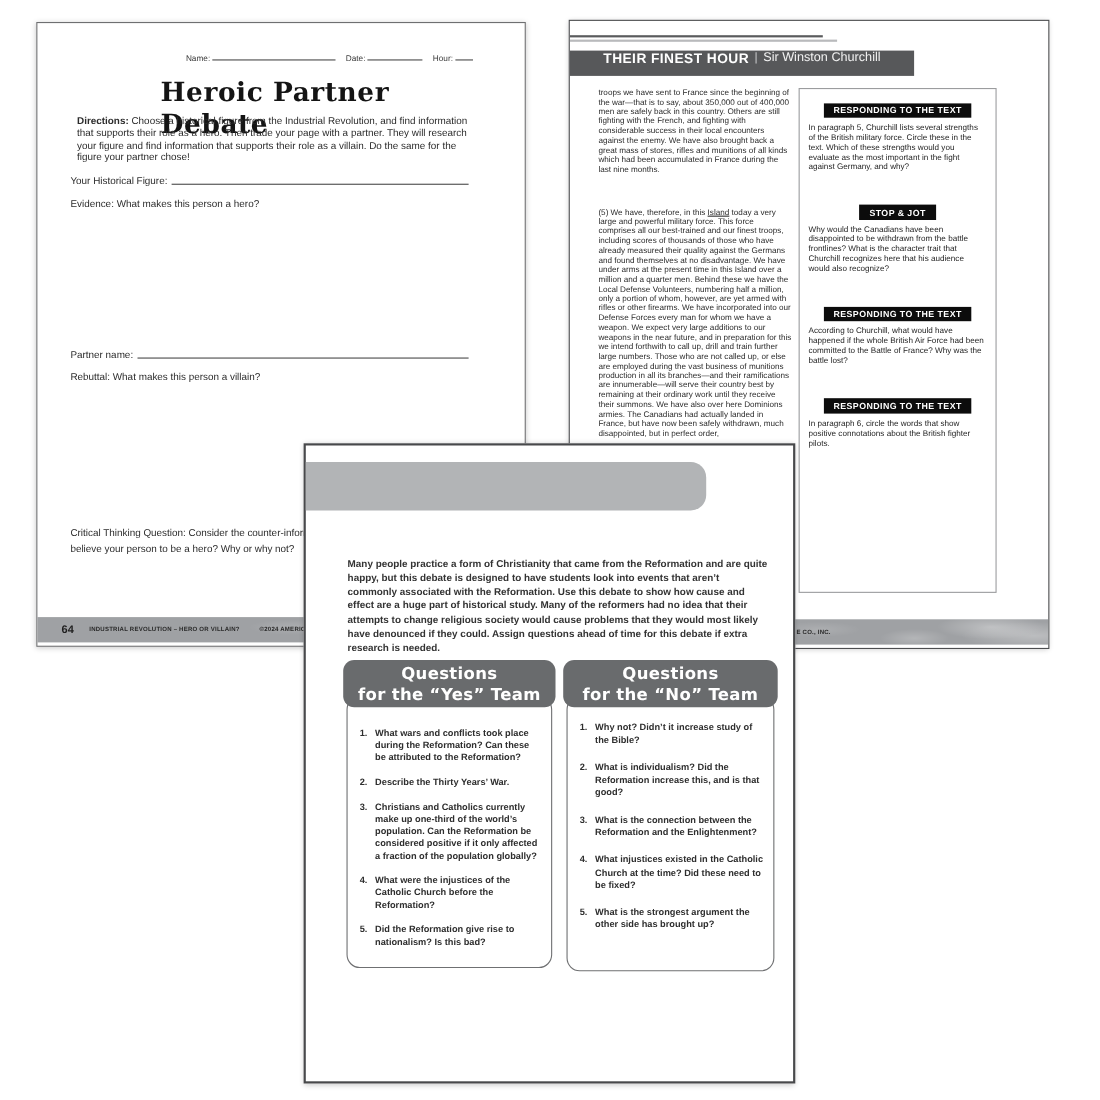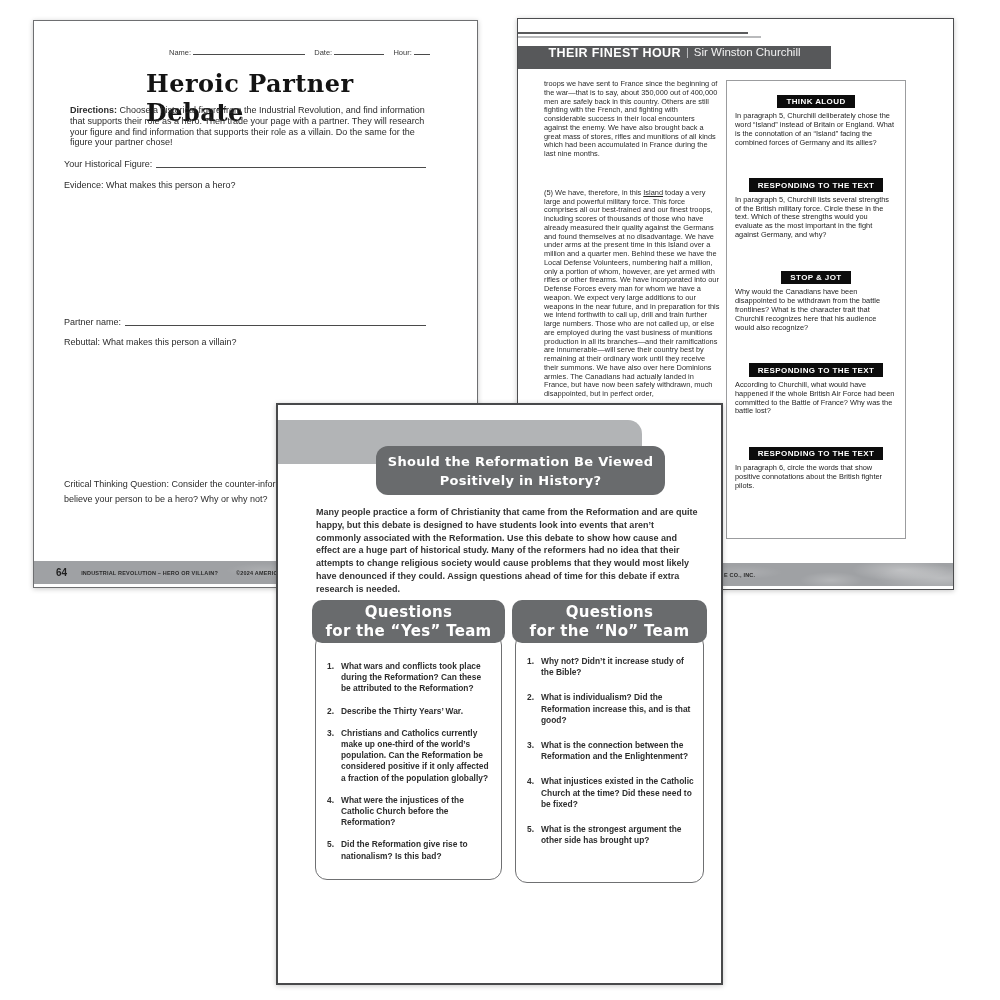--- a/index.html
+++ b/index.html
@@ -128,24 +128,20 @@
     <span class="ha">Sir Winston Churchill</span>
   </div>
   <div class="p2-col">
     <div class="para1">troops we have sent to France since the beginning of the war—that is to say, about 350,000 out of 400,000 men are safely back in this country. Others are still fighting with the French, and fighting with considerable success in their local encounters against the enemy. We have also brought back a great mass of stores, rifles and munitions of all kinds which had been accumulated in France during the last nine months.</div>
     <div class="para2">
       <span>(5) We have, therefore, in this </span><u>Island</u><span> today a very large and powerful military force. This force comprises all our best-trained and our finest troops, including scores of thousands of those who have already measured their quality against the Germans and found themselves at no disadvantage. We have under arms at the present time in this Island over a million and a quarter men. Behind these we have the Local Defense Volunteers, numbering half a million, only a portion of whom, however, are yet armed with rifles or other firearms. We have incorporated into our Defense Forces every man for whom we have a weapon. We expect very large additions to our weapons in the near future, and in preparation for this we intend forthwith to call up, drill and train further large numbers. Those who are not called up, or else are employed during the vast business of munitions production in all its branches—and their ramifications are innumerable—will serve their country best by remaining at their ordinary work until they receive their summons. We have also over here Dominions armies. The Canadians had actually landed in France, but have now been safely withdrawn, much disappointed, but in perfect order,</span>
     </div>
   </div>
   <div class="p2-sidebar">
     <div class="sb-sec">
-      <div class="sb-label-wrap"><span class="sb-label">THINK ALOUD</span></div>
-      <div class="sb-text">In paragraph 5, Churchill deliberately chose the word “Island” instead of Britain or England. What is the connotation of an “Island” facing the combined forces of Germany and its allies?</div>
-    </div>
-    <div class="sb-sec">
       <div class="sb-label-wrap"><span class="sb-label">RESPONDING TO THE TEXT</span></div>
       <div class="sb-text">In paragraph 5, Churchill lists several strengths of the British military force. Circle these in the text. Which of these strengths would you evaluate as the most important in the fight against Germany, and why?</div>
     </div>
     <div class="sb-sec">
       <div class="sb-label-wrap"><span class="sb-label">STOP &amp; JOT</span></div>
       <div class="sb-text">Why would the Canadians have been disappointed to be withdrawn from the battle frontlines? What is the character trait that Churchill recognizes here that his audience would also recognize?</div>
     </div>
     <div class="sb-sec">
       <div class="sb-label-wrap"><span class="sb-label">RESPONDING TO THE TEXT</span></div>
       <div class="sb-text">According to Churchill, what would have happened if the whole British Air Force had been committed to the Battle of France? Why was the battle lost?</div>
@@ -155,24 +151,20 @@
       <div class="sb-text">In paragraph 6, circle the words that show positive connotations about the British fighter pilots.</div>
     </div>
   </div>
   <div class="map-band">
     <span class="p2-foot-frag">E CO., INC.</span>
   </div>
 </div>
 
 <div class="page" id="page3">
   <div class="p3-band"></div>
-  <div class="p3-titlebox">
-    <div>Should the Reformation Be Viewed</div>
-    <div>Positively in History?</div>
-  </div>
   <div class="p3-intro">Many people practice a form of Christianity that came from the Reformation and are quite happy, but this debate is designed to have students look into events that aren’t commonly associated with the Reformation. Use this debate to show how cause and effect are a huge part of historical study. Many of the reformers had no idea that their attempts to change religious society would cause problems that they would most likely have denounced if they could. Assign questions ahead of time for this debate if extra research is needed.</div>
 
   <div class="qbox-header" id="yes-header">
     <div>Questions</div>
     <div>for the “Yes” Team</div>
   </div>
   <div class="qbox-body" id="yes-body">
     <div class="q-item">
       <span class="q-num">1.</span>
       <span class="q-text">What wars and conflicts took place during the Reformation? Can these be attributed to the Reformation?</span>

